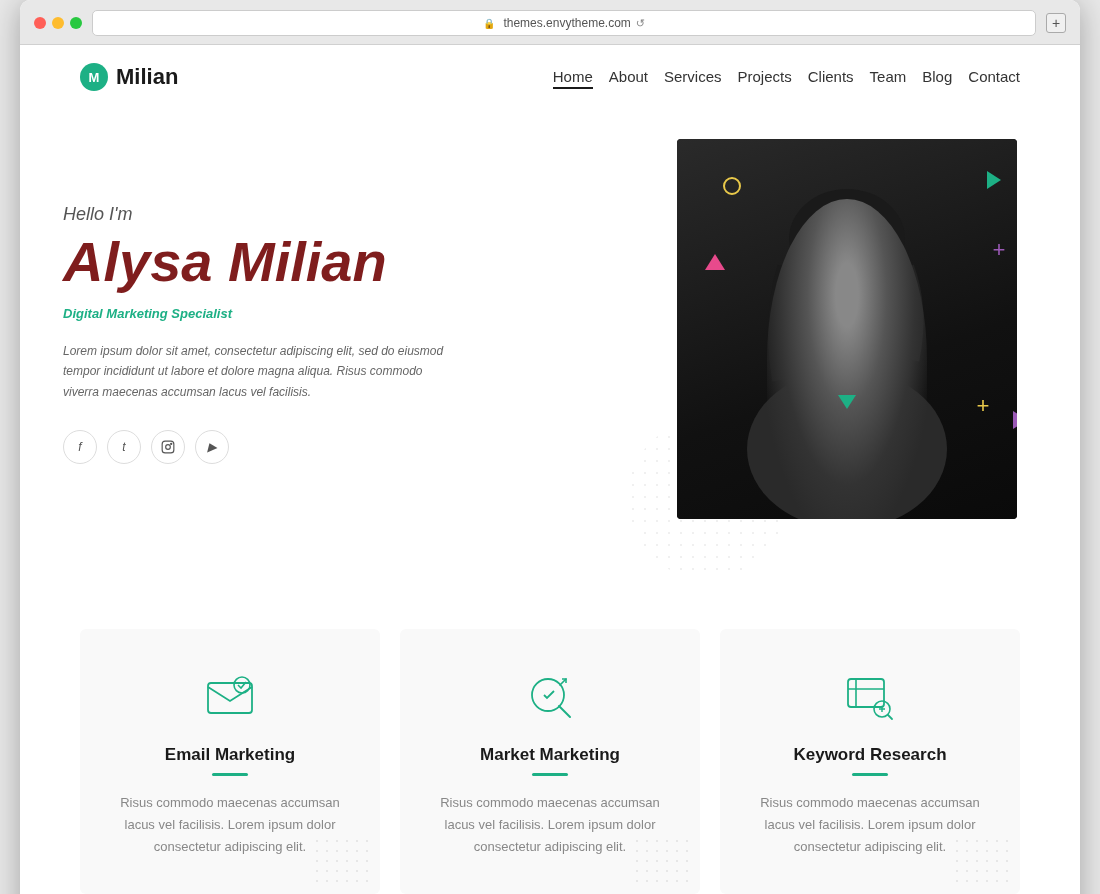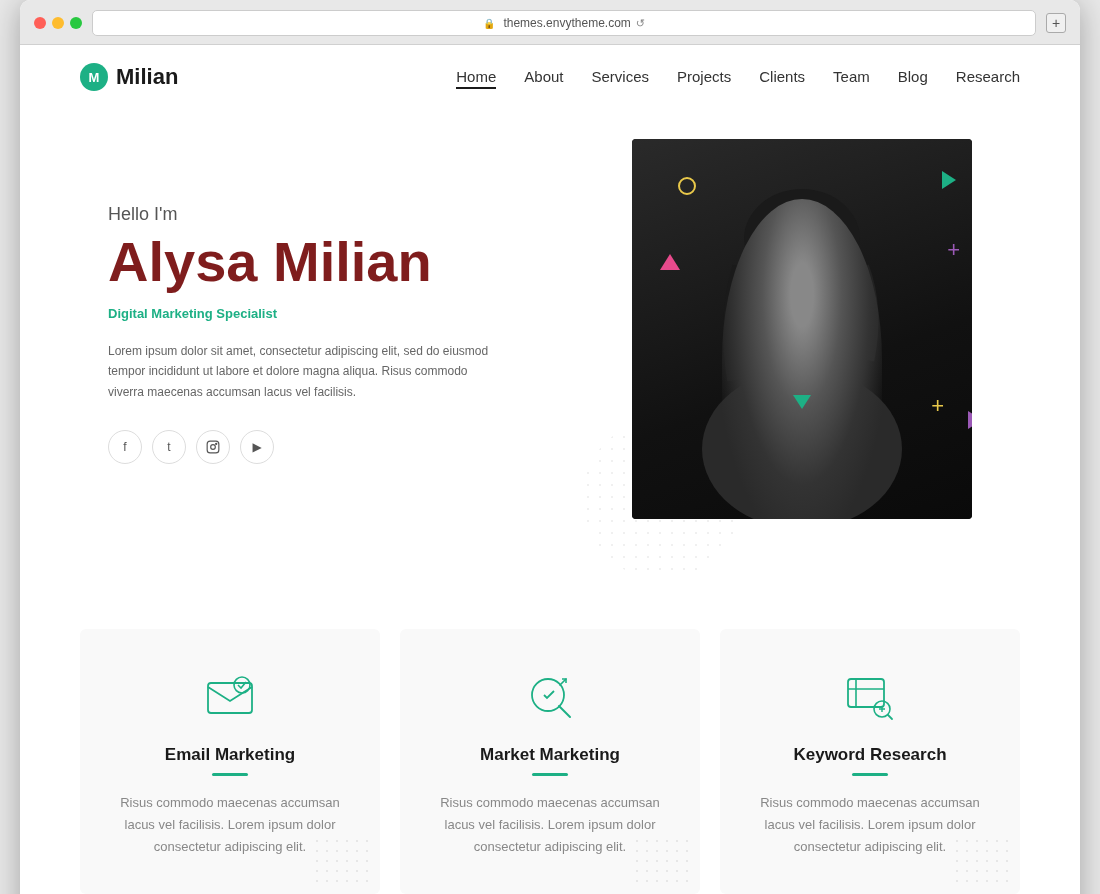--- a/index.html
+++ b/index.html
@@ -81,44 +81,45 @@
     .logo-icon {
       width: 28px; height: 28px;
       background: #1db085;
       border-radius: 50%;
       display: flex; align-items: center; justify-content: center;
       color: white; font-weight: 800; font-size: 13px;
     }
 
     .nav-links {
       display: flex;
-      gap: 28px;
+      gap: 16px;
       list-style: none;
     }
 
     .nav-links a {
       text-decoration: none;
       color: #333;
       font-size: 15px;
       font-weight: 400;
     }
 
     .nav-links .active {
       border-bottom: 2px solid #1a1a1a;
       padding-bottom: 2px;
       font-weight: 500;
     }
 
     
     .hero {
       display: flex;
       align-items: center;
-      padding: 30px 88px 60px;
+      padding: 30px 43px 60px;
       min-height: 420px;
       position: relative;
+      font-style: italic;
     }
 
     .hero-text {
       flex: 1;
       padding-right: 40px;
     }
 
     .hero-greeting {
       font-size: 18px;
       color: #555;
@@ -304,21 +305,21 @@
         <span>Milian</span>
       </div>
       <ul class="nav-links">
         <li><a class="active" href="#">Home</a></li>
         <li><a href="#">About</a></li>
         <li><a href="#">Services</a></li>
         <li><a href="#">Projects</a></li>
         <li><a href="#">Clients</a></li>
         <li><a href="#">Team</a></li>
         <li><a href="#">Blog</a></li>
-        <li><a href="#">Research</a></li>
+        <li><a href="#">Contact</a></li>
       </ul>
     </nav>
 
     <section class="hero">
       <div class="hero-text">
         <p class="hero-greeting">Hello I'm</p>
         <h1 class="hero-name">Alysa Milian</h1>
         <p class="hero-title">Digital Marketing Specialist</p>
         <p class="hero-desc">Lorem ipsum dolor sit amet, consectetur adipiscing elit, sed do eiusmod tempor incididunt ut labore et dolore magna aliqua. Risus commodo viverra maecenas accumsan lacus vel facilisis.</p>
         <div class="social-links">

